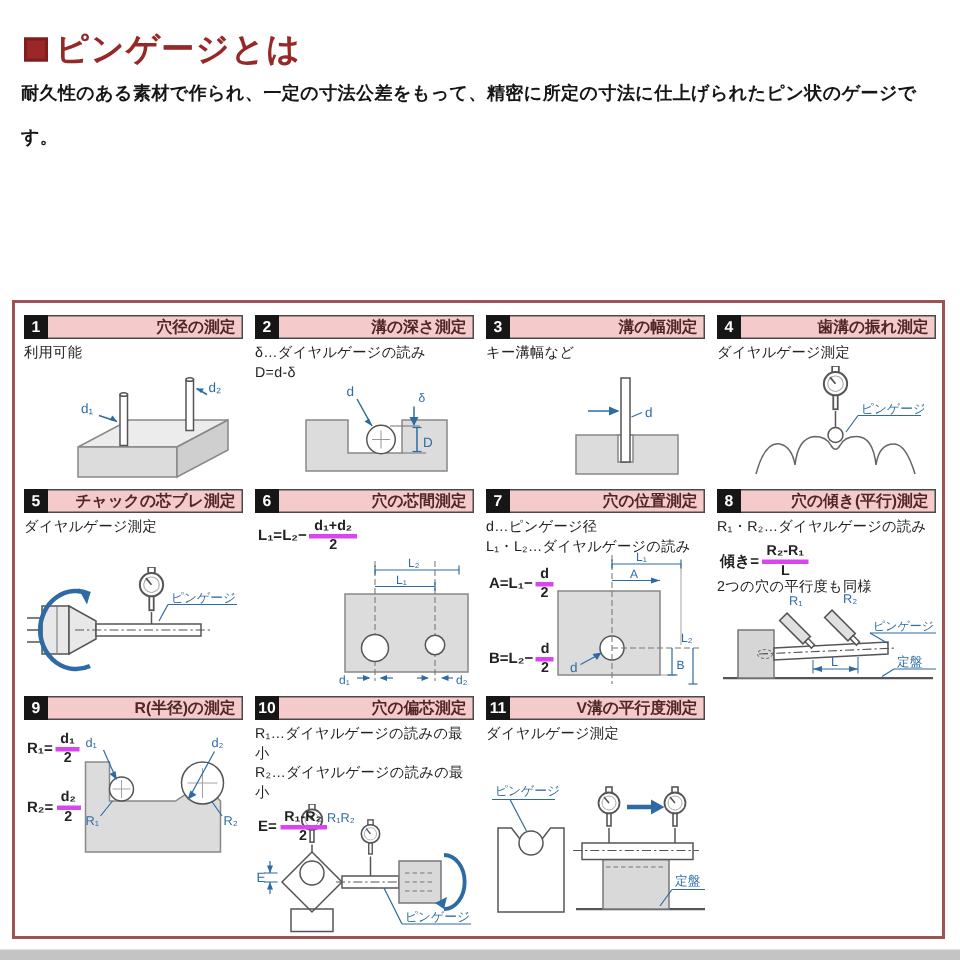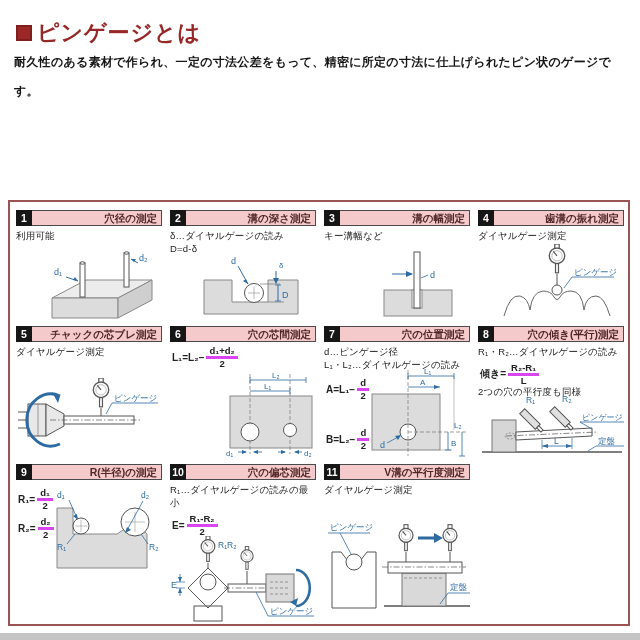--- a/index.html
+++ b/index.html
@@ -324,21 +324,21 @@
       <span class="num">9</span>
       <span class="bar">R(半径)の測定</span>
     </div>
     <div class="formula" style="margin-top:8px">
       <span>R₁=</span>
       <span class="frac">
             <span class="fnum">d₁</span>
             <span class="fden">2</span>
           </span>
     </div>
-    <div class="formula" style="margin-top:6px">
+    <div class="formula" style="margin-top:16px">
       <span>R₂=</span>
       <span class="frac">
             <span class="fnum">d₂</span>
             <span class="fden">2</span>
           </span>
     </div>
     <svg class="diag" style="right:2px;top:24px" width="115" height="88" viewBox="0 0 115 88">
       <path d="M12,20 L28,20 L28,46 L72,46 L90,34 L102,46 L102,80 L12,80 Z" fill="#dcdcdc" stroke="#888"></path>
       <circle cx="36" cy="38" r="8" fill="#fff" stroke="#555"></circle>
       <line x1="36" y1="32" x2="36" y2="44" stroke="#999" stroke-width=".6"></line>
@@ -359,20 +359,21 @@
     </svg>
   </div>
 
   <div class="cell">
     <div class="hdr">
       <span class="num">10</span>
       <span class="bar">穴の偏芯測定</span>
     </div>
     <div class="desc">
       <div>R₁…ダイヤルゲージの読みの最小</div>
+      <div>R₂…ダイヤルゲージの読みの最小</div>
     </div>
     <div class="formula">
       <span>E=</span>
       <span class="frac">
             <span class="fnum">R₁-R₂</span>
             <span class="fden">2</span>
           </span>
     </div>
     <svg class="diag" style="left:0;bottom:0" width="148" height="86" viewBox="0 0 148 86">
       <use href="#sym-gauge" x="30" y="0" width="16" height="30"></use>

